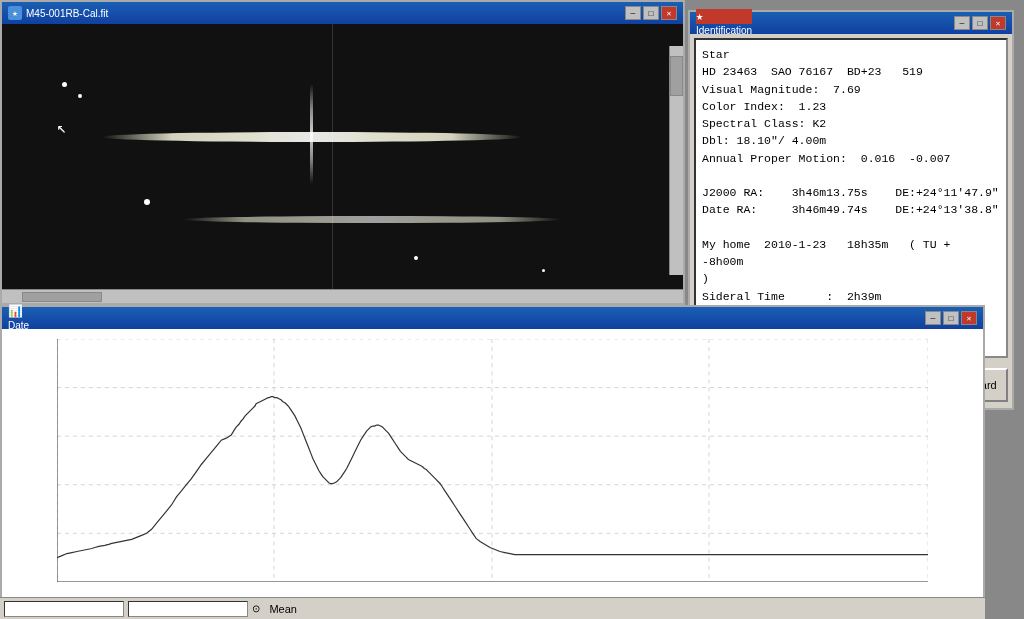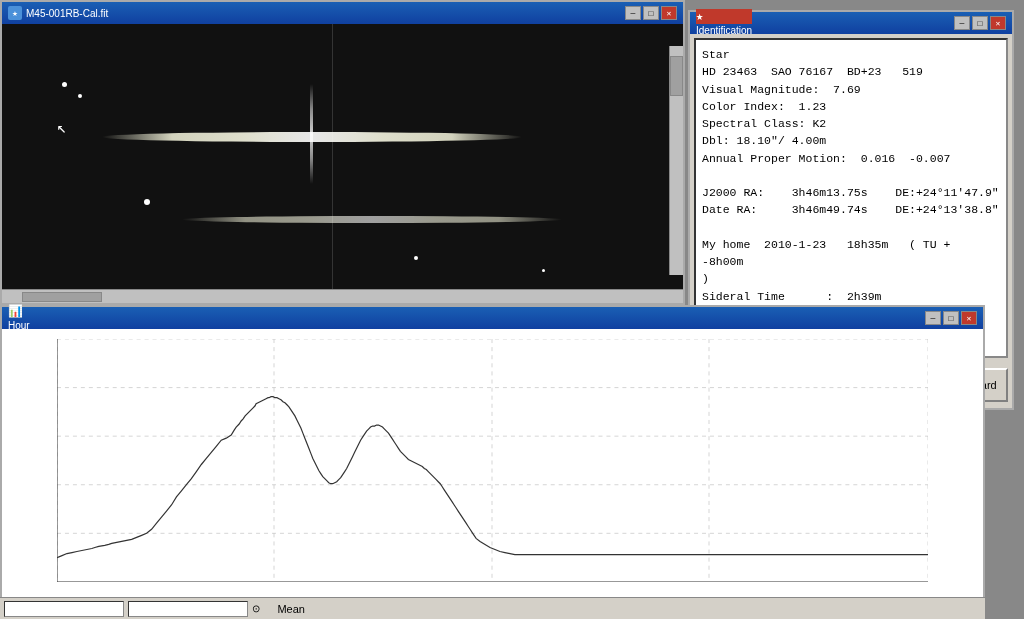--- a/index.html
+++ b/index.html
@@ -251,21 +251,21 @@
       width: 120px;
       height: 16px;
       border: 1px inset #888;
       background: white;
       font-size: 10px;
       padding: 0 2px;
     }
     .bottom-label {
       font-family: Arial, sans-serif;
       font-size: 11px;
-      margin-left: 13px;
+      margin-left: 5px;
     }
 
     
     .graph-svg {
       width: 100%;
       height: 100%;
     }
   </style>
 </head>
 <body>
@@ -353,21 +353,21 @@
     <button class="id-btn">Center object</button>
     <button class="id-btn">Neighbor</button>
     <button class="id-btn">Clipboard</button>
   </div>
 </div>
 
 <div class="graph-window">
   <div class="graph-titlebar">
     <div class="title-left">
       <div class="title-icon">📊</div>
-      <span class="window-title-text">Hour</span>
+      <span class="window-title-text">Date</span>
     </div>
     <div class="window-controls">
       <div class="win-btn">─</div>
       <div class="win-btn">□</div>
       <div class="win-btn close-btn">✕</div>
     </div>
   </div>
   <div class="graph-area">
     <svg class="graph-svg" viewBox="0 0 875 240" preserveAspectRatio="none">
 

